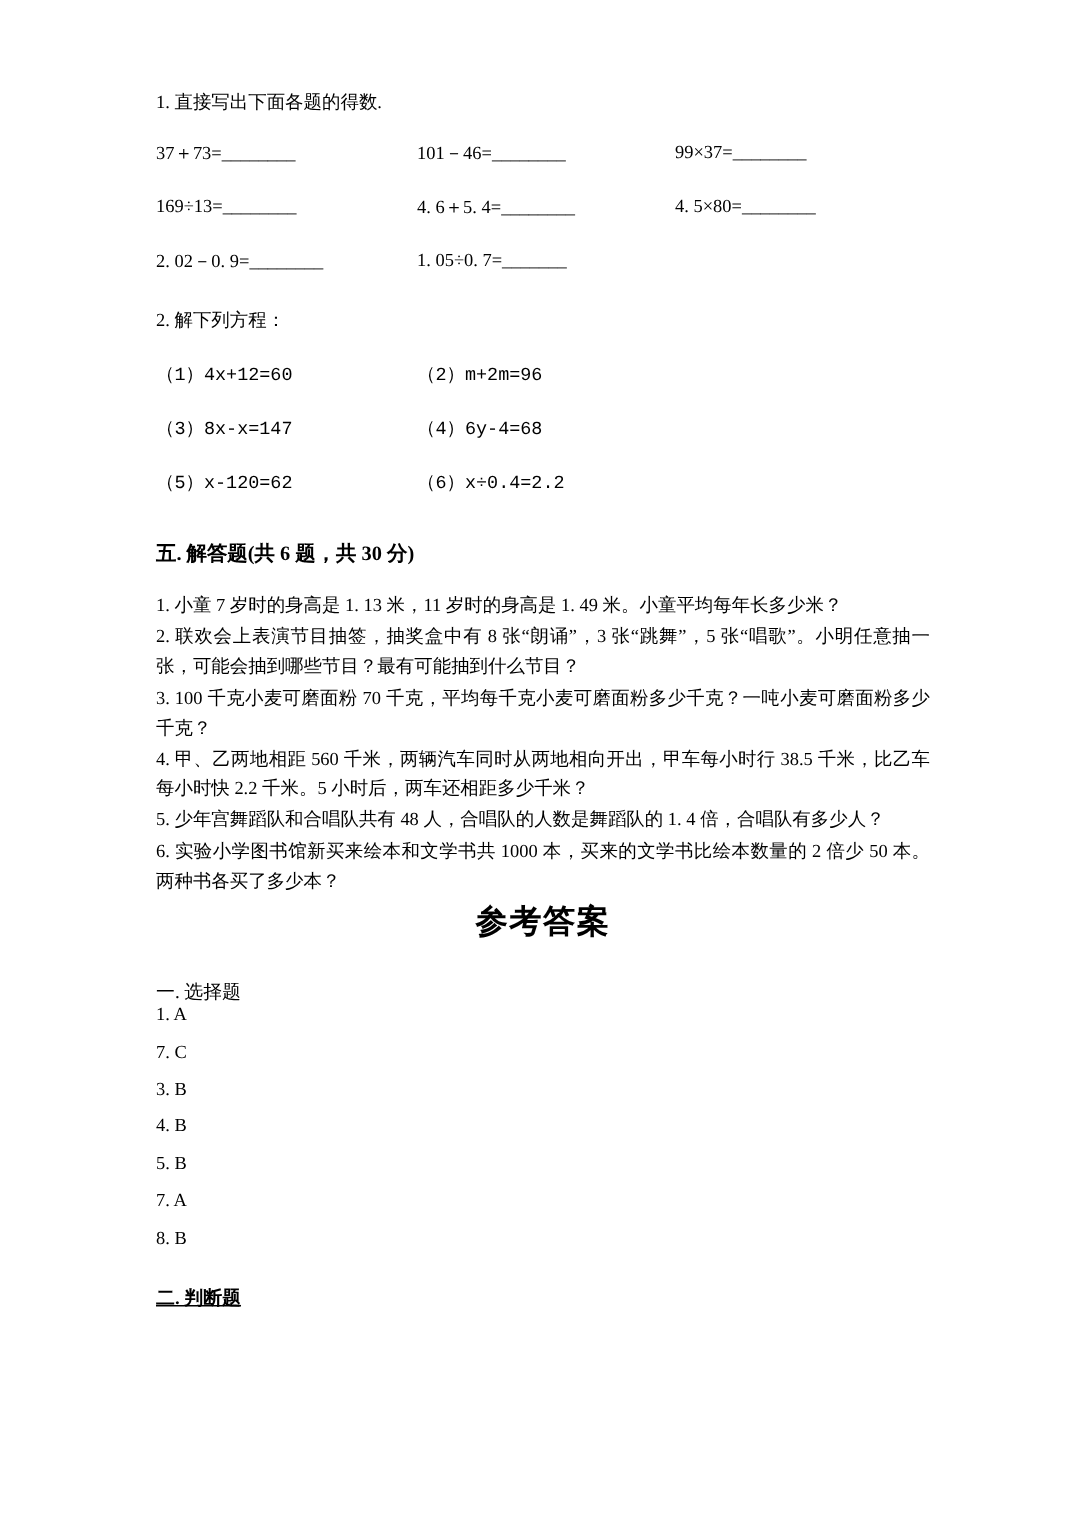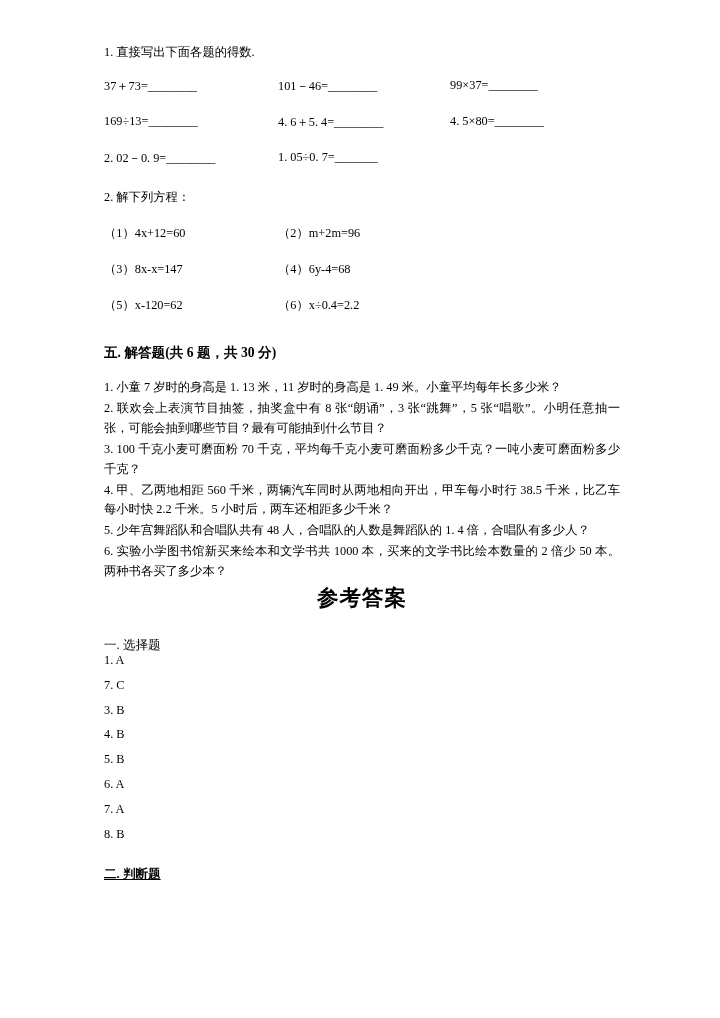--- a/index.html
+++ b/index.html
@@ -12,21 +12,21 @@
     background: #ffffff;
     font-family: "Liberation Serif", serif;
     color: #000000;
     -webkit-font-smoothing: antialiased;
   }
   .page {
     position: relative;
     width: 720px;
     height: 726px;
     box-sizing: border-box;
-    padding: 44px 100px 0 104px;
+    padding: 60px 100px 0 104px;
   }
 
   
   .sec-head {
     font-size: 12.3px;
     margin: 0 0 0 0;
   }
   .calc-block {
     margin-top: 17px;
   }
@@ -40,21 +40,21 @@
   }
   .c1 { width: 174px; }
   .c2 { width: 172px; }
   .c3 { width: 160px; }
 
   
   .eq-head {
     font-size: 12.3px;
     margin-top: 22px;
   }
-  .eq-block { margin-top: 19px; }
+  .eq-block { margin-top: 19px; font-family: Liberation Mono, monospace; }
   .eq-row {
     display: flex;
     margin-bottom: 19px;
     font-size: 12.3px;
   }
   .eq-row .ecell { width: 174px; white-space: nowrap; }
 
   
   .five-head {
     font-size: 13.6px;
@@ -150,20 +150,19 @@
   <div class="answer-title">参考答案</div>
 
   <div class="ans-sec-title">一. 选择题</div>
 
   <div class="ans-list">
     <div class="ans-item">1. A</div>
     <div class="ans-item">7. C</div>
     <div class="ans-item">3. B</div>
     <div class="ans-item">4. B</div>
     <div class="ans-item">5. B</div>
-    <div class="ans-item">6. A</div>
     <div class="ans-item">7. A</div>
     <div class="ans-item">8. B</div>
   </div>
 
   <div class="ans-sec-title2">二. 判断题</div>
 
 </div>
 
 </body></html>

